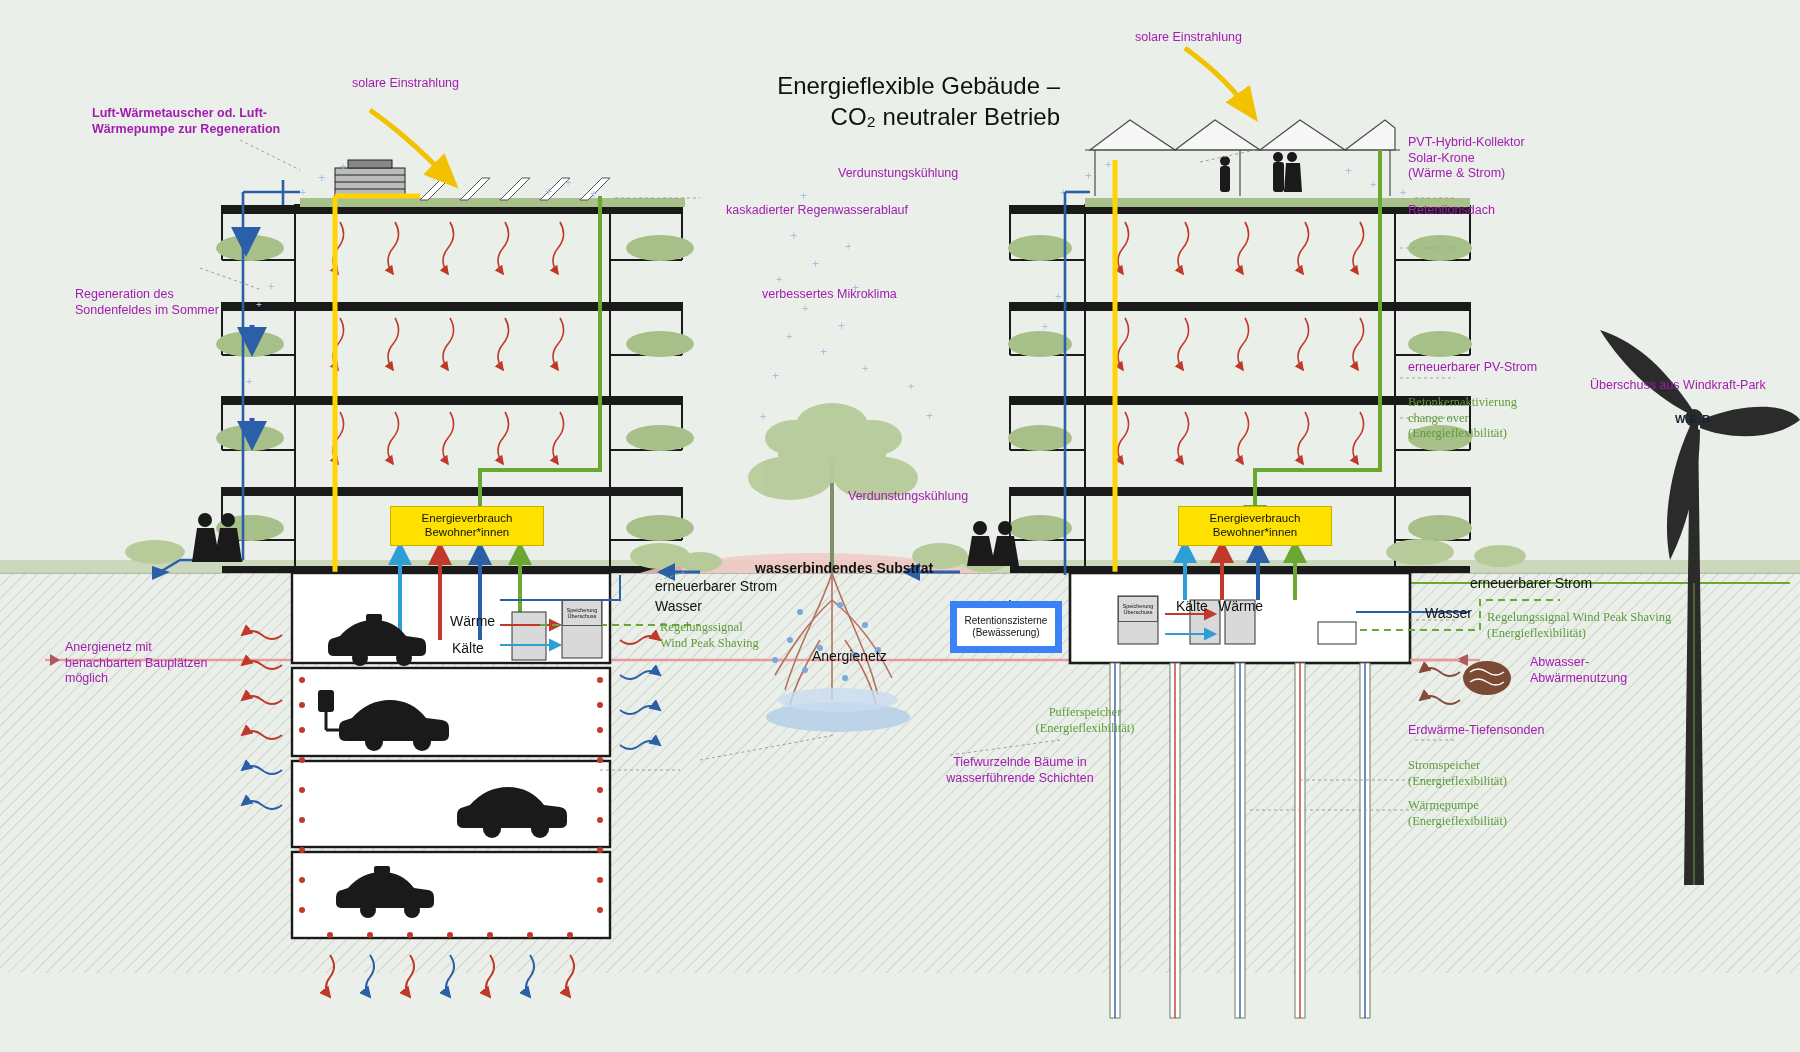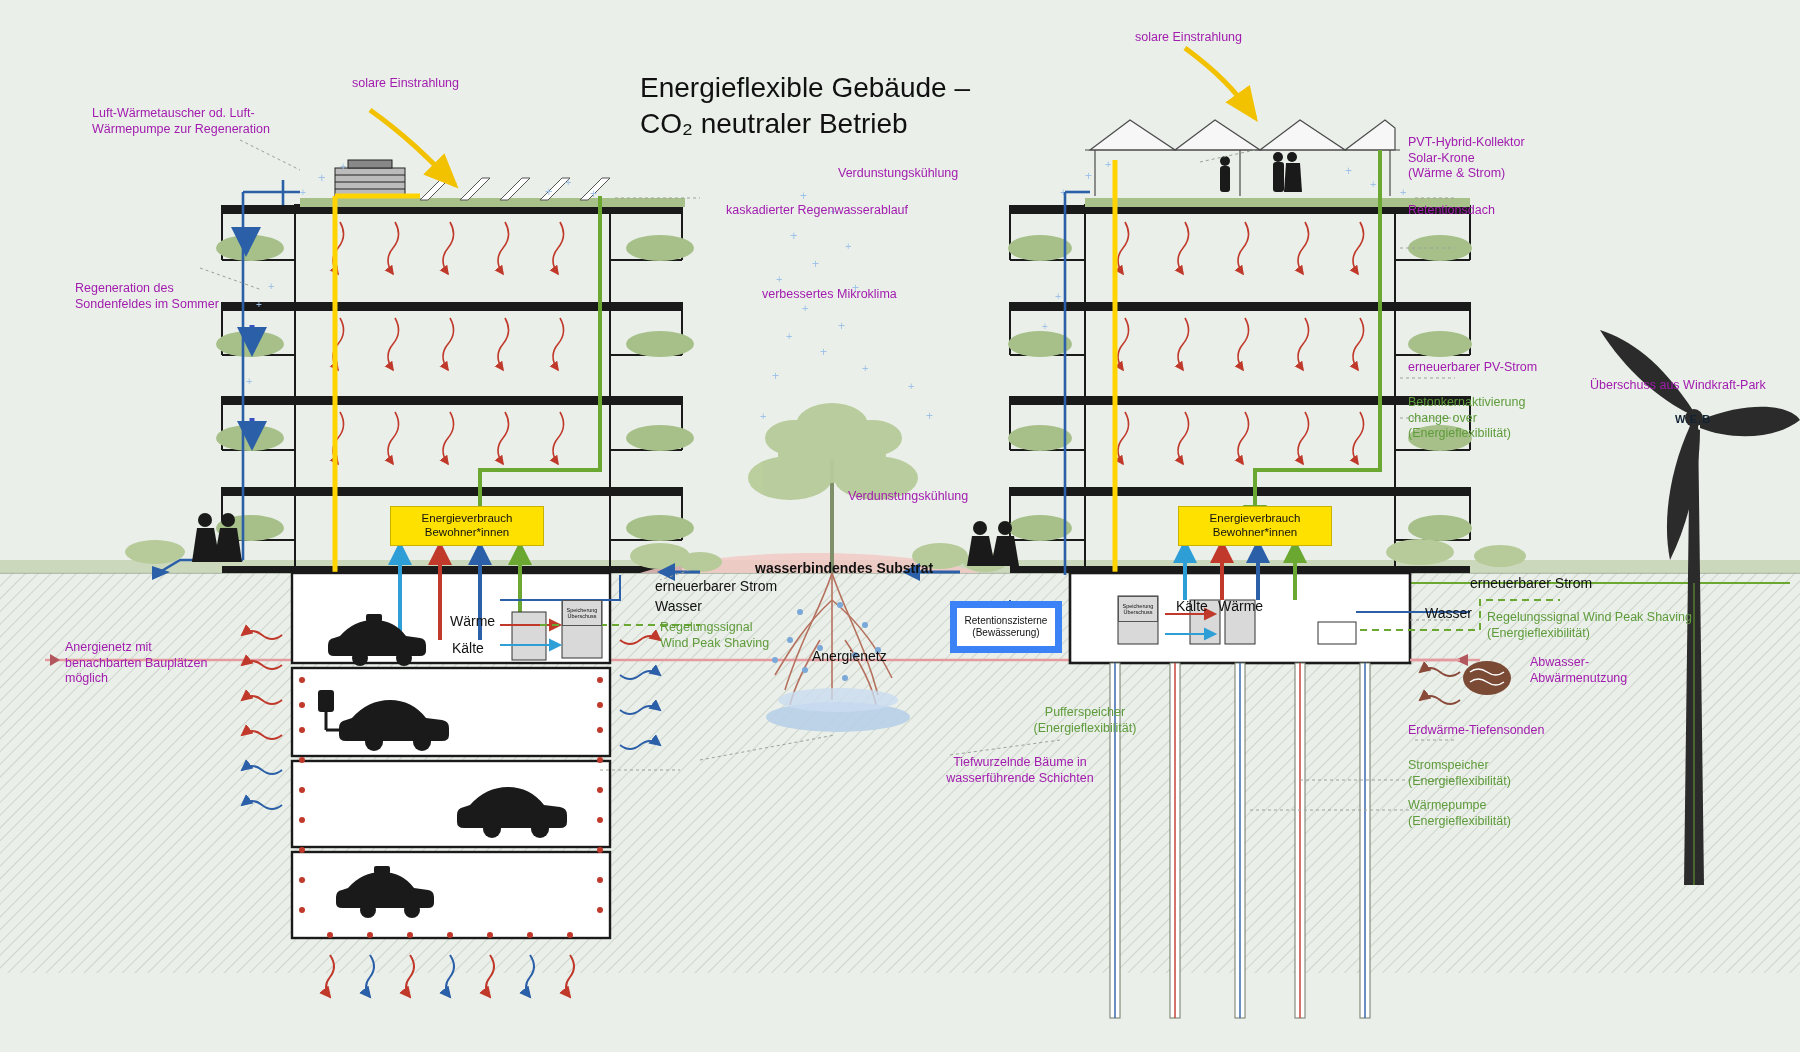--- a/index.html
+++ b/index.html
@@ -1,20 +1,20 @@
 <!DOCTYPE html>
 <html><head>
 <meta charset="utf-8">
 <style>
   html,body{margin:0;padding:0;background:#ffffff;}
   body{font-family:"Liberation Sans", sans-serif;}
   #stage{position:relative;width:1800px;height:1052px;background:#eaefe9;overflow:hidden;}
   .lbl{position:absolute;font-size:12.5px;line-height:1.25;color:#a21caf;white-space:pre-line;}
-  .lbl.green{color:#5e9b3a;}
-  .title{position:absolute;font-size:28px;line-height:1.3;color:#111;text-align:left;white-space:pre-line;}
+  .lbl.green{color:#5e9b3a;font-family:Liberation Serif, serif;}
+  .title{position:absolute;font-size:24px;line-height:1.3;color:#111;text-align:right;white-space:pre-line;}
   .yellowbox{position:absolute;background:#ffe100;border:1px solid #c9b100;font-size:11.5px;line-height:1.2;
     text-align:center;color:#111;display:flex;align-items:center;justify-content:center;white-space:pre-line;}
   .whitebox{position:absolute;background:#fff;border:7px solid #3b82f6;font-size:10px;line-height:1.2;
     text-align:center;color:#111;display:flex;align-items:center;justify-content:center;white-space:pre-line;}
   .greybox{position:absolute;background:#d9d9d9;border:1px solid #555;font-size:5.5px;line-height:1.15;
     text-align:center;color:#111;display:flex;align-items:center;justify-content:center;white-space:pre-line;padding:2px;box-sizing:border-box;}
   .tinylbl{position:absolute;font-size:14px;color:#111;}
   .tinylbl.b{font-weight:bold;}
   svg{position:absolute;left:0;top:0;overflow:visible;}
   .wlogo{position:absolute;font-size:11px;font-weight:bold;letter-spacing:1px;color:#123;}
@@ -547,23 +547,23 @@
       <line x1="950" y1="755" x2="1060" y2="740"></line>
     </g>
   </svg>
 
   <div class="title" style="left:640px;top:70px;width:420px;">Energieflexible Gebäude –
 CO₂ neutraler Betrieb</div>
 
   <div class="lbl" style="left:352px;top:76px;">solare Einstrahlung</div>
   <div class="lbl" style="left:1135px;top:30px;">solare Einstrahlung</div>
 
-  <div class="lbl" style="left:92px;top:106px;width:200px;">Luft-Wärmetauscher od. Luft-
+  <div class="lbl" style="left:92px;top:106px;width:200px;font-weight:bold;">Luft-Wärmetauscher od. Luft-
 Wärmepumpe zur Regeneration</div>
-  <div class="lbl" style="left:75px;top:281px;width:185px;">Regeneration des
+  <div class="lbl" style="left:75px;top:287px;width:185px;">Regeneration des
 Sondenfeldes im Sommer</div>
   <div class="lbl" style="left:65px;top:640px;width:200px;">Anergienetz mit
 benachbarten Bauplätzen
 möglich</div>
   <div class="lbl" style="left:920px;top:755px;width:200px;text-align:center;">Tiefwurzelnde Bäume in
 wasserführende Schichten</div>
   <div class="lbl green" style="left:985px;top:705px;width:200px;text-align:center;">Pufferspeicher
 (Energieflexibilität)</div>
 
   <div class="lbl" style="left:726px;top:203px;">kaskadierter Regenwasserablauf</div>

